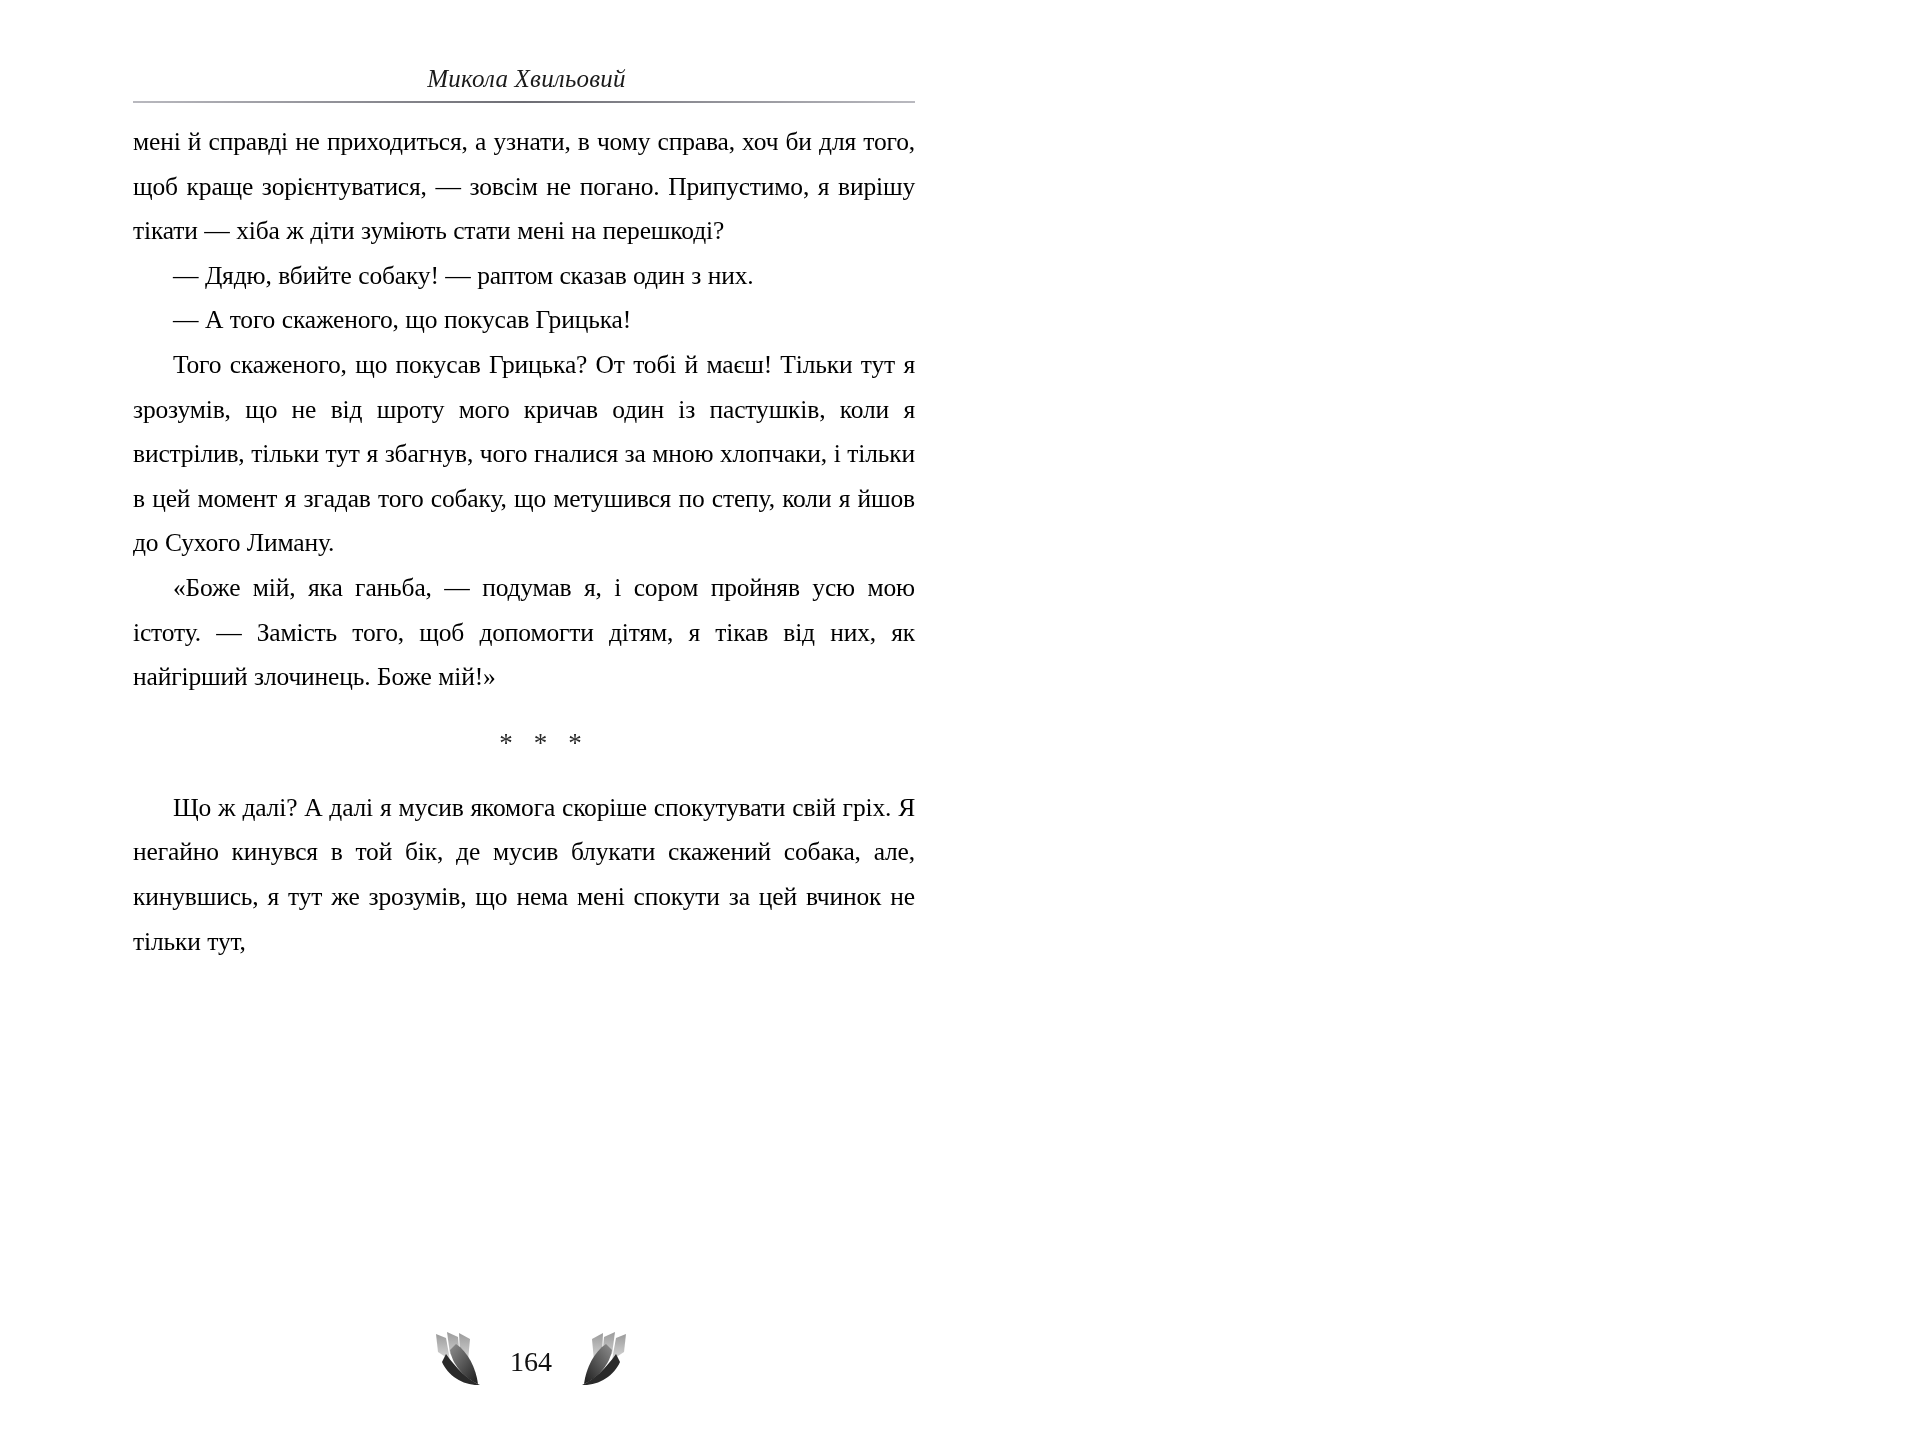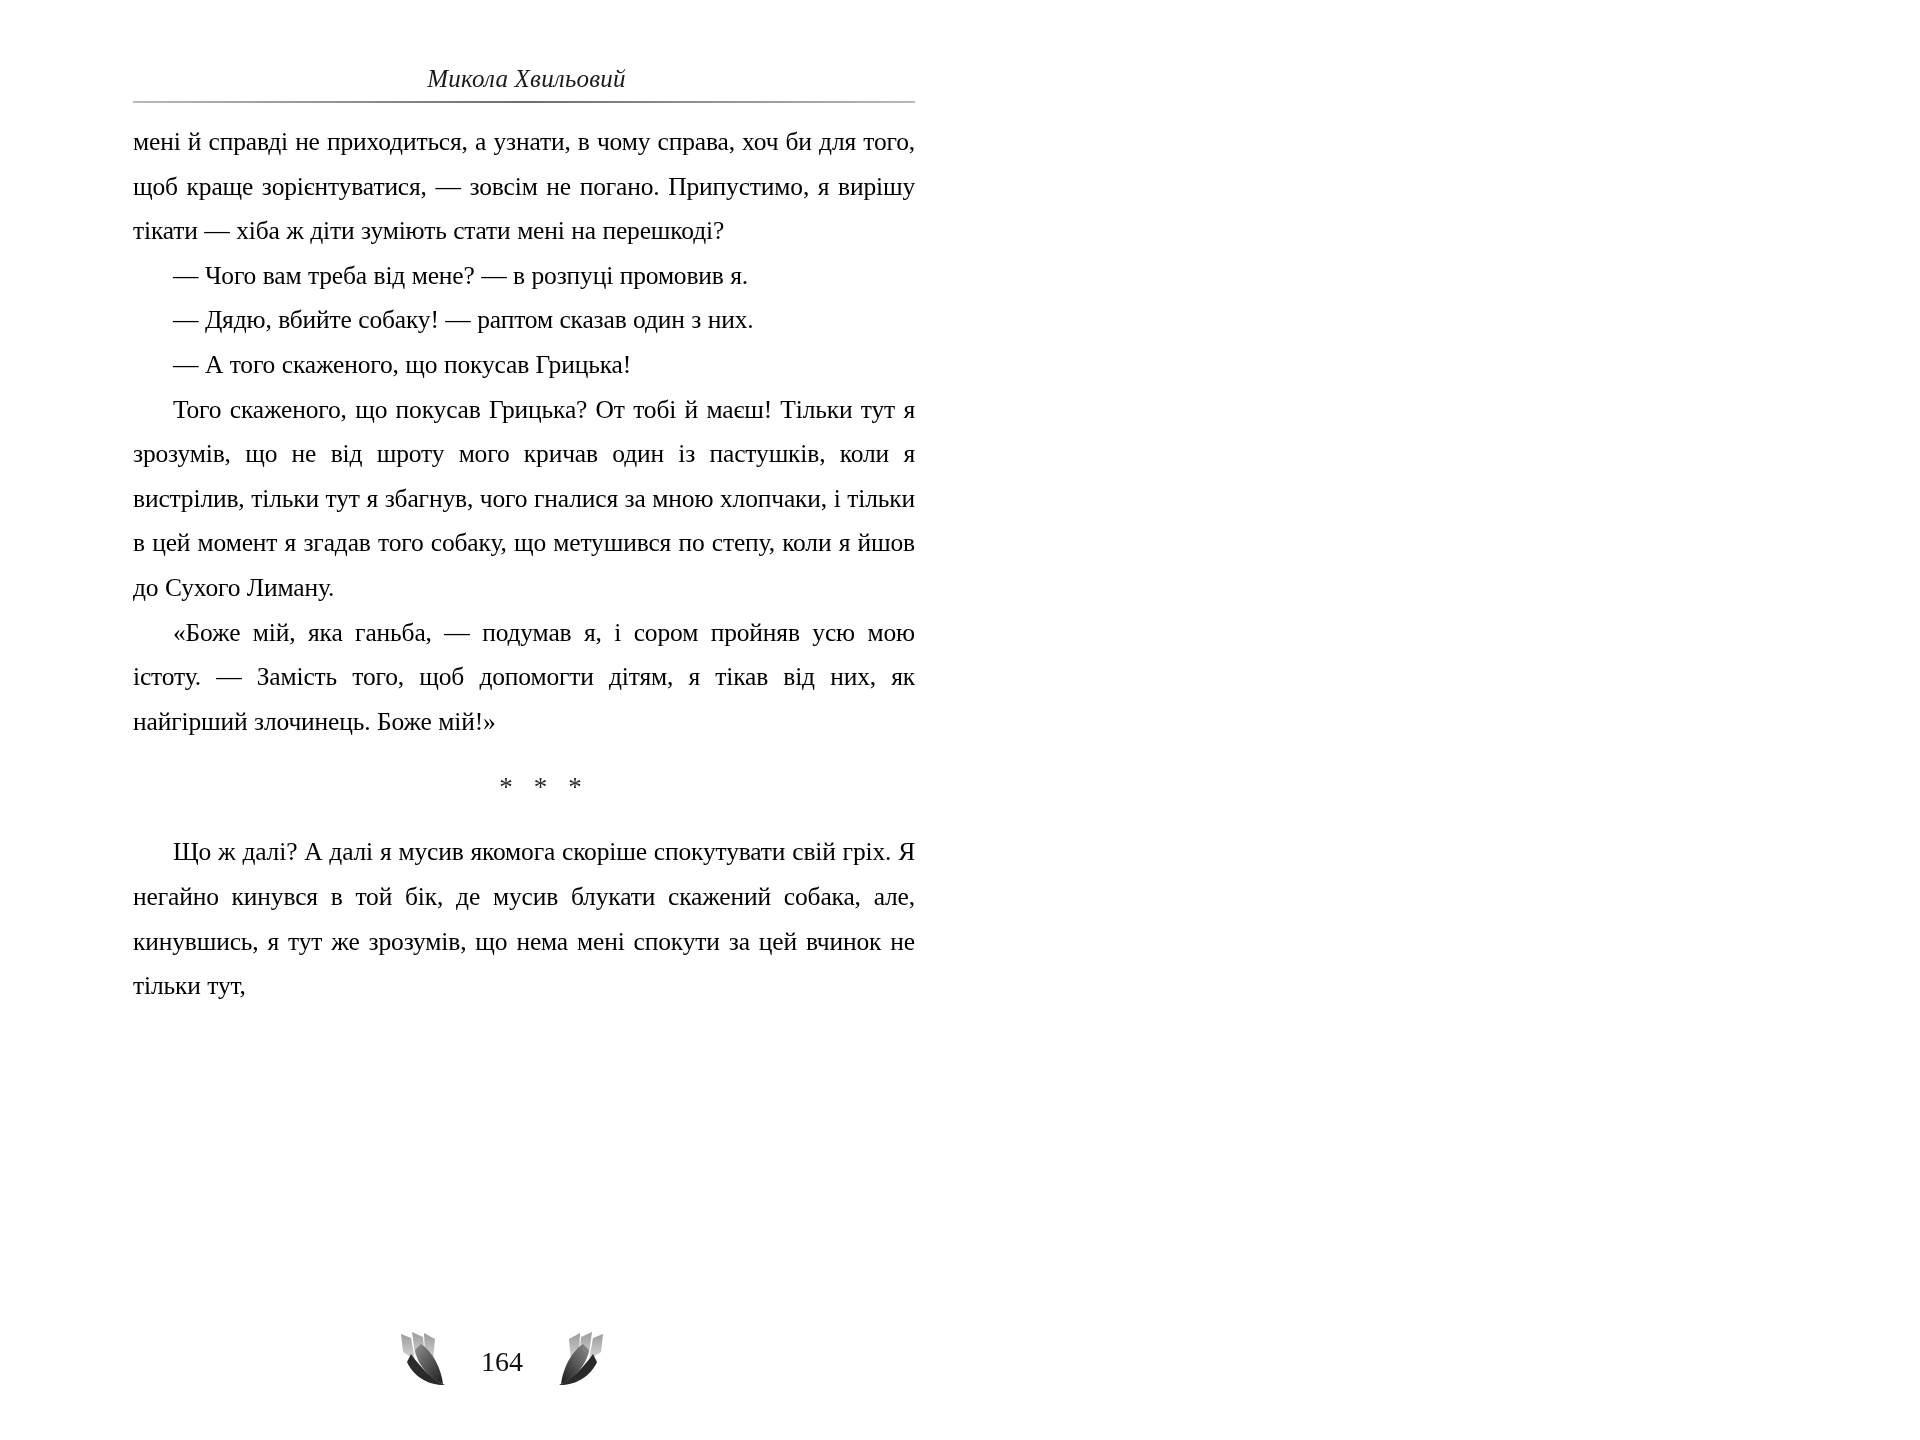--- a/index.html
+++ b/index.html
@@ -94,21 +94,21 @@
 
   
   .folio {
     position: absolute;
     left: 355px;
     bottom: 42px;
     width: 300px;
     height: 72px;
     display: flex;
     align-items: center;
-    gap: 6px;
+    justify-content: center;
   }
   .folio-number {
     font-size: 28px;
     line-height: 1;
     color: #111111;
     font-family: "Liberation Serif", "DejaVu Serif", serif;
     padding: 0 6px;
   }
   .folio-orn { display: block; }
   .folio-orn.flip { transform: scaleX(-1); }
@@ -118,21 +118,20 @@
 
 <div class="page-spread">
 
   <div class="page-half left">
 
     <div class="running-head left-head">Микола Хвильовий</div>
     <div class="head-rule left-rule"></div>
 
     <div class="column left-col">
       <p class="no-indent">мені й справді не приходиться, а узнати, в чому справа, хоч би для того, щоб краще зорієнтуватися, — зовсім не погано. Припустимо, я вирішу тікати — хіба ж діти зуміють стати мені на перешкоді?</p>
-      <p>— Чого вам треба від мене? — в розпуці промовив я.</p>
       <p>— Дядю, вбийте собаку! — раптом сказав один з них.</p>
       <p>— А того скаженого, що покусав Грицька!</p>
       <p>Того скаженого, що покусав Грицька? От тобі й маєш! Тільки тут я зрозумів, що не від шроту мого кричав один із пастушків, коли я вистрілив, тільки тут я збагнув, чого гналися за мною хлопчаки, і тільки в цей момент я згадав того собаку, що метушився по степу, коли я йшов до Сухого Лиману.</p>
       <p>«Боже мій, яка ганьба, — подумав я, і сором пройняв усю мою істоту. — Замість того, щоб допомогти дітям, я тікав від них, як найгірший злочинець. Боже мій!»</p>
       <p class="section-break">* * *</p>
       <p>Що ж далі? А далі я мусив якомога скоріше спокутувати свій гріх. Я негайно кинувся в той бік, де мусив блукати скажений собака, але, кинувшись, я тут же зрозумів, що нема мені спокути за цей вчинок не тільки тут,</p>
     </div>
 
     <div class="folio">
       <span class="folio-orn">

